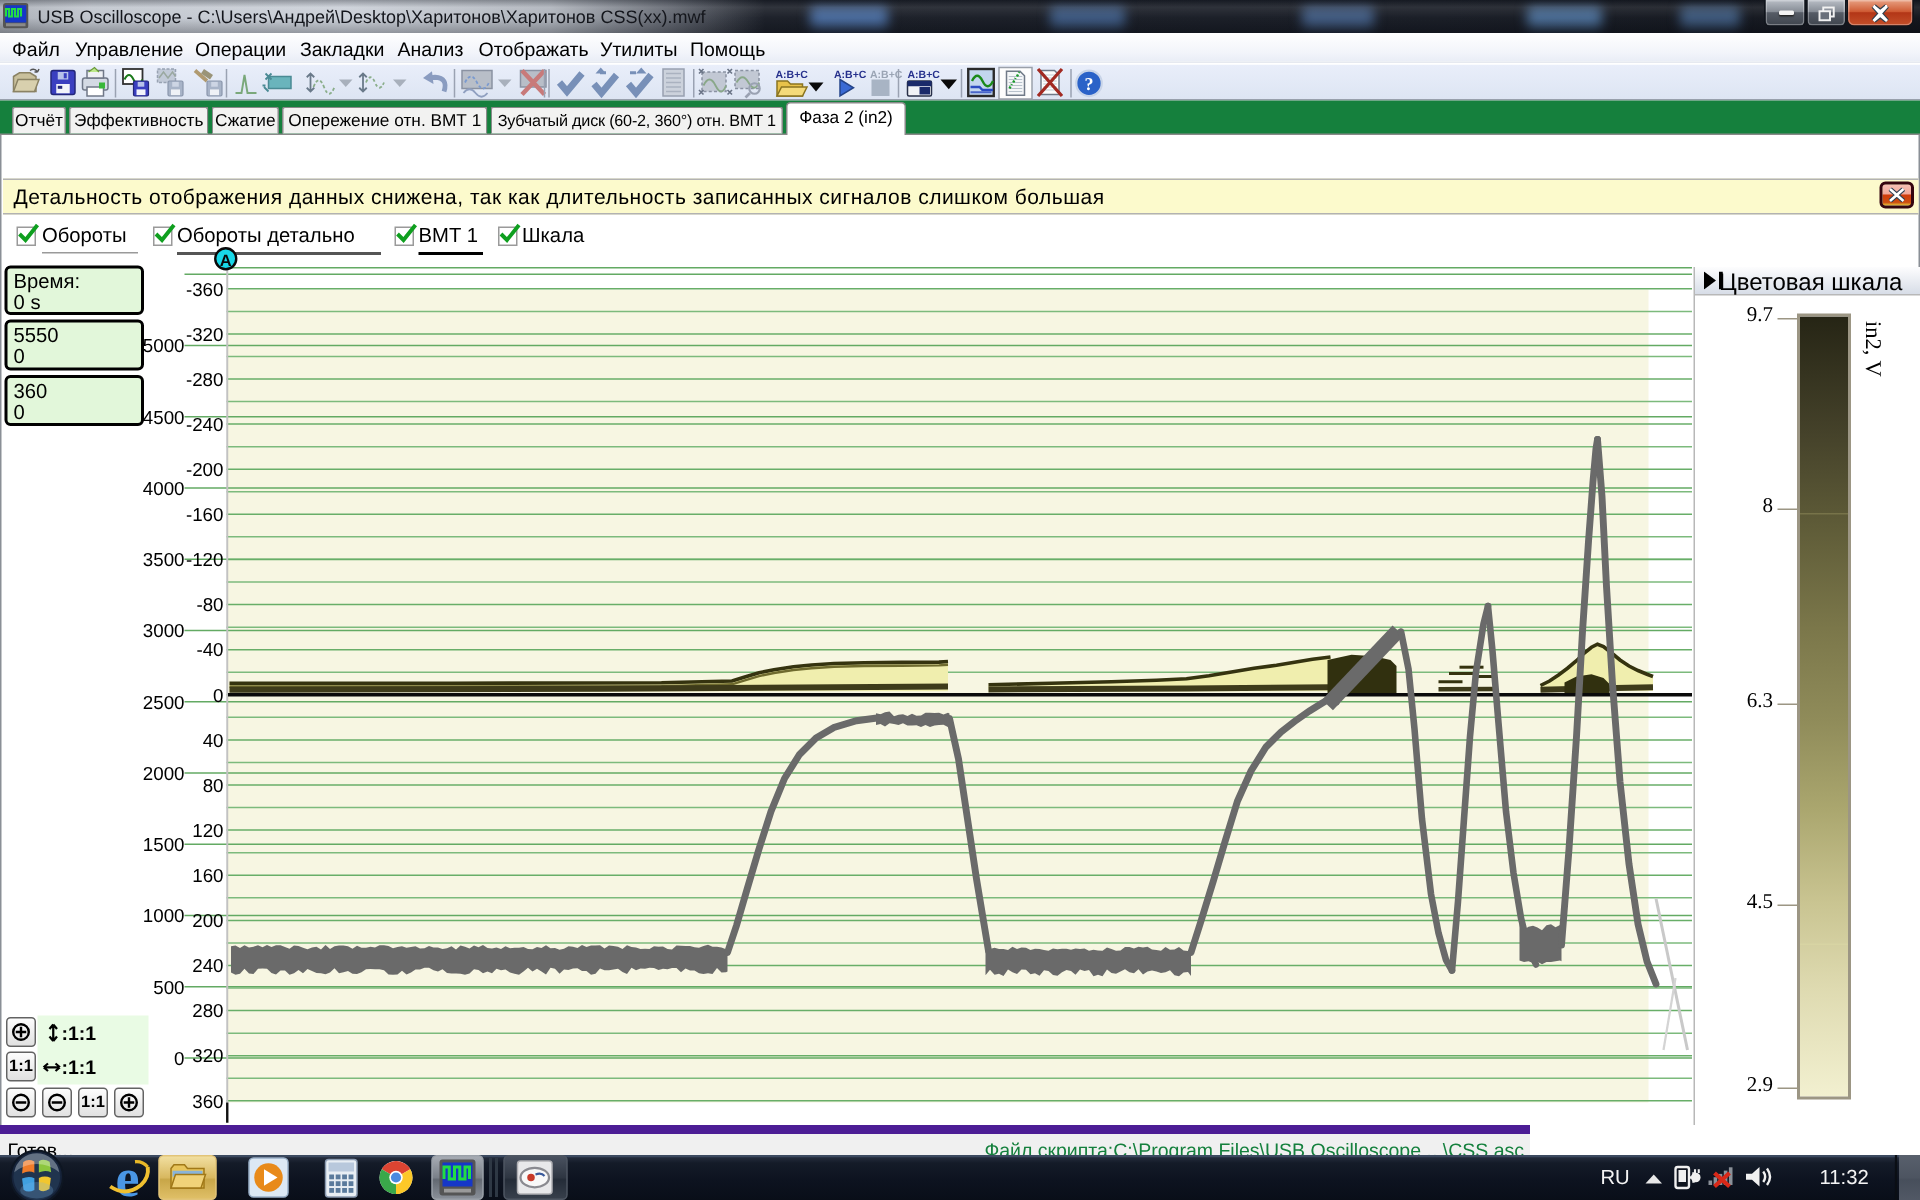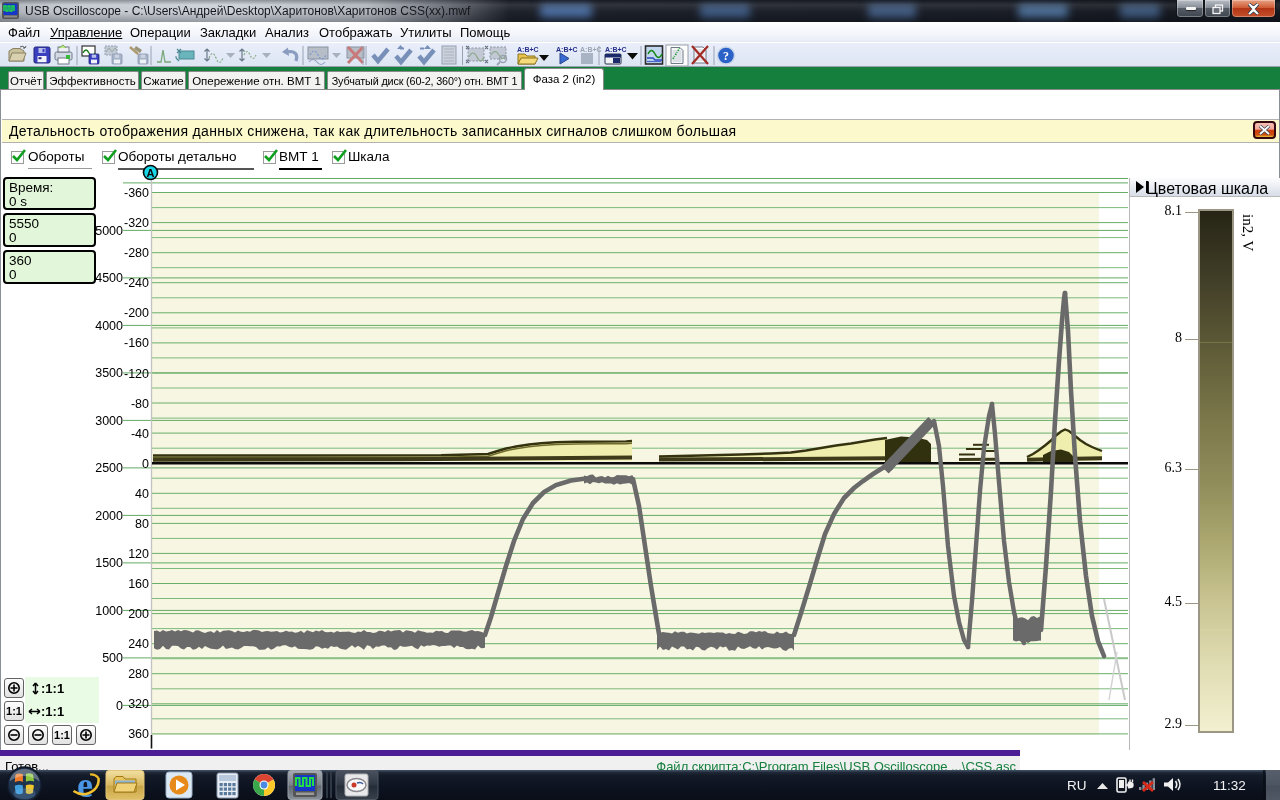--- a/index.html
+++ b/index.html
@@ -83,21 +83,21 @@
     <div id="btncls" class="capbtn">
       <svg style="position:absolute;top:3px;left:15px" width="13" height="12" viewBox="0 0 13 12">
         <path d="M2 1 L6.5 4.7 L11 1 M2 11 L6.5 7.3 L11 11 M2 1 L11 11 M11 1 L2 11" stroke="#30404e" stroke-width="3.4" fill="none"></path>
         <path d="M2 1 L6.5 4.7 L11 1 M2 11 L6.5 7.3 L11 11 M2 1 L11 11 M11 1 L2 11" stroke="#ffffff" stroke-width="1.8" fill="none"></path>
       </svg>
     </div>
   </div>
 
   <div id="menubar" class="abs">
     <div class="mitem" style="left:8px;">Файл</div>
-    <div class="mitem" style="left:50px;text-decoration:underline;">Управление</div>
+    <div class="mitem" style="left:50px;">Управление</div>
     <div class="mitem" style="left:130px;">Операции</div>
     <div class="mitem" style="left:200px;">Закладки</div>
     <div class="mitem" style="left:265px;">Анализ</div>
     <div class="mitem" style="left:319px;">Отображать</div>
     <div class="mitem" style="left:400px;">Утилиты</div>
     <div class="mitem" style="left:460px;">Помощь</div>
   </div>
 
   <div id="toolbar" class="abs"><svg width="745" height="25" viewBox="0 0 745 25">
 <path d="M9 8 L13 5.5 H20 L24 8 V18 H9 Z" fill="#c9c09c" stroke="#8a8264" stroke-width="1"></path>
@@ -399,21 +399,21 @@
             <path d="M1 0 L9 6 L1 12 Z" fill="#000"></path>
             <rect x="11" y="0" width="2.5" height="12" fill="#000"></rect>
           </svg>
         <div id="rptitle">Цветовая шкала</div>
       </div>
       <div id="cbar">
           <div style="position:absolute;top:131px;left:0;width:32px;height:1px;background:#8a8656;opacity:0.6;"></div>
           <div style="position:absolute;top:418px;left:0;width:32px;height:1px;background:#d8d4a4;opacity:0.8;"></div>
         </div>
       <div class="cbtick" style="top:34px;"></div>
-        <div class="cblab" style="top:25px;">8.1</div>
+        <div class="cblab" style="top:25px;">9.7</div>
       <div class="cbtick" style="top:161px;"></div>
         <div class="cblab" style="top:152px;">8</div>
       <div class="cbtick" style="top:291px;"></div>
         <div class="cblab" style="top:282px;">6.3</div>
       <div class="cbtick" style="top:425px;"></div>
         <div class="cblab" style="top:416px;">4.5</div>
       <div class="cbtick" style="top:547px;"></div>
         <div class="cblab" style="top:538px;">2.9</div>
       <div id="in2v">in2, V</div>
     </div>

